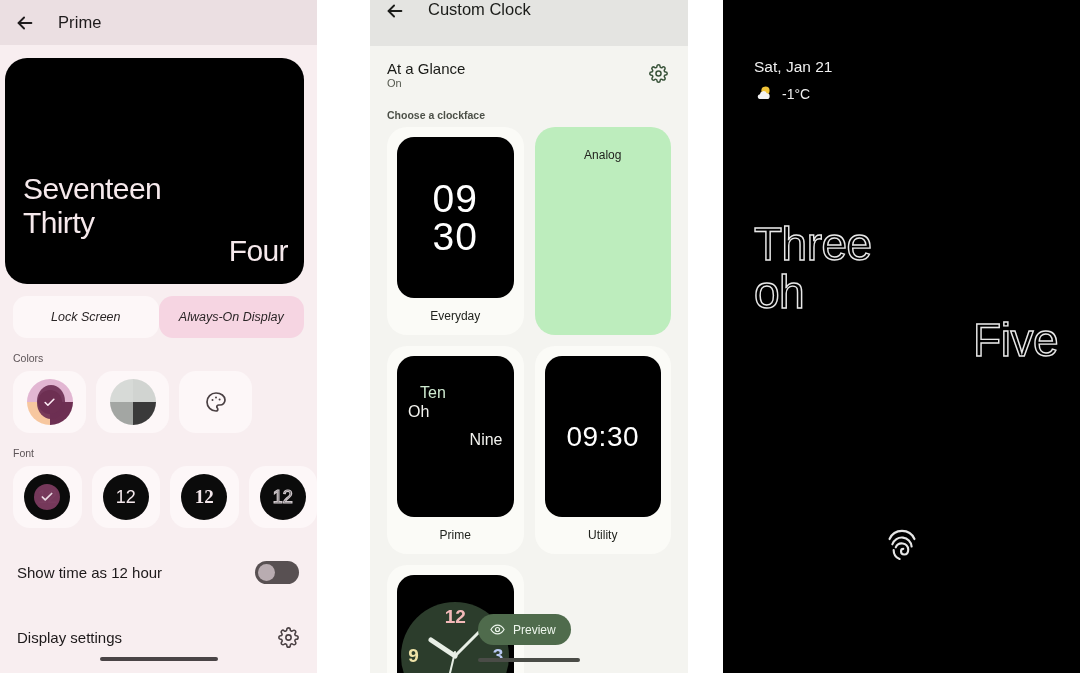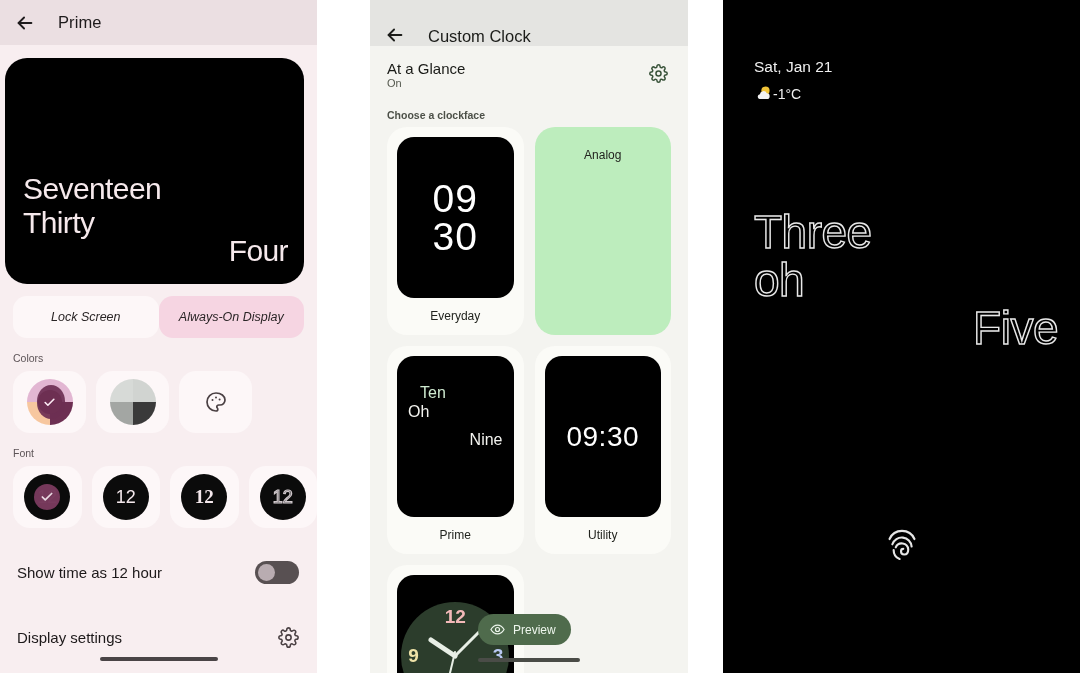--- a/index.html
+++ b/index.html
@@ -108,21 +108,21 @@
     position: absolute; left: 50%; transform: translateX(-50%); bottom: 12px;
     width: 118px; height: 4px; border-radius: 3px; background: #4a4446;
   }
 
   
   .panel2 {
     position: absolute; left: 370px; top: 0; width: 318px; height: 673px;
     background: #f4f4f0; overflow: hidden;
   }
   .p2-appbar {
-    height: 46px; background: #e4e4e1; display: flex; align-items: flex-end;
+    height: 46px; background: #e4e4e1; display: flex; align-items: flex-start;
     padding-left: 14px; gap: 22px;
   }
   .p2-title { font-size: 16.5px; color: #1b1c19; }
 
   .glance {
     display: flex; align-items: flex-start; justify-content: space-between;
     padding: 14px 20px 0 17px;
   }
   .glance-title { font-size: 15px; color: #191a17; }
   .glance-sub { font-size: 11px; color: #55594f; margin-top: 0; }
@@ -191,26 +191,26 @@
   }
 
   
   .panel3 {
     position: absolute; left: 723px; top: 0; width: 357px; height: 673px;
     background: #000; overflow: hidden;
   }
   .aod-date { position: absolute; left: 31px; top: 58px; color: #f0f0f0; font-size: 15.5px; }
   .aod-weather {
     position: absolute; left: 31px; top: 84px;
-    display: flex; align-items: center; 
+    display: flex; align-items: center; gap: 9px;
   }
   .wx-icon { width: 19px; height: 19px; }
   .aod-temp { color: #f0f0f0; font-size: 14px; }
 
-  .aod-clock { position: absolute; left: 0; top: 206px; width: 100%; height: 160px; }
+  .aod-clock { position: absolute; left: 0; top: 218px; width: 100%; height: 160px; }
   .aod-line {
     position: absolute; font-size: 46px; line-height: 52px; font-weight: 400;
     color: transparent; -webkit-text-stroke: 1.4px #e9e9e9; letter-spacing: -.5px;
   }
   .aod-l1 { left: 31px; top: 0px; }
   .aod-l2 { left: 31px; top: 48px; }
   .aod-l3 { right: 22px; top: 96px; }
 
   .fp-icon { position: absolute; left: 50%; transform: translateX(-50%); top: 524px; width: 34px; height: 40px; }
 </style>

